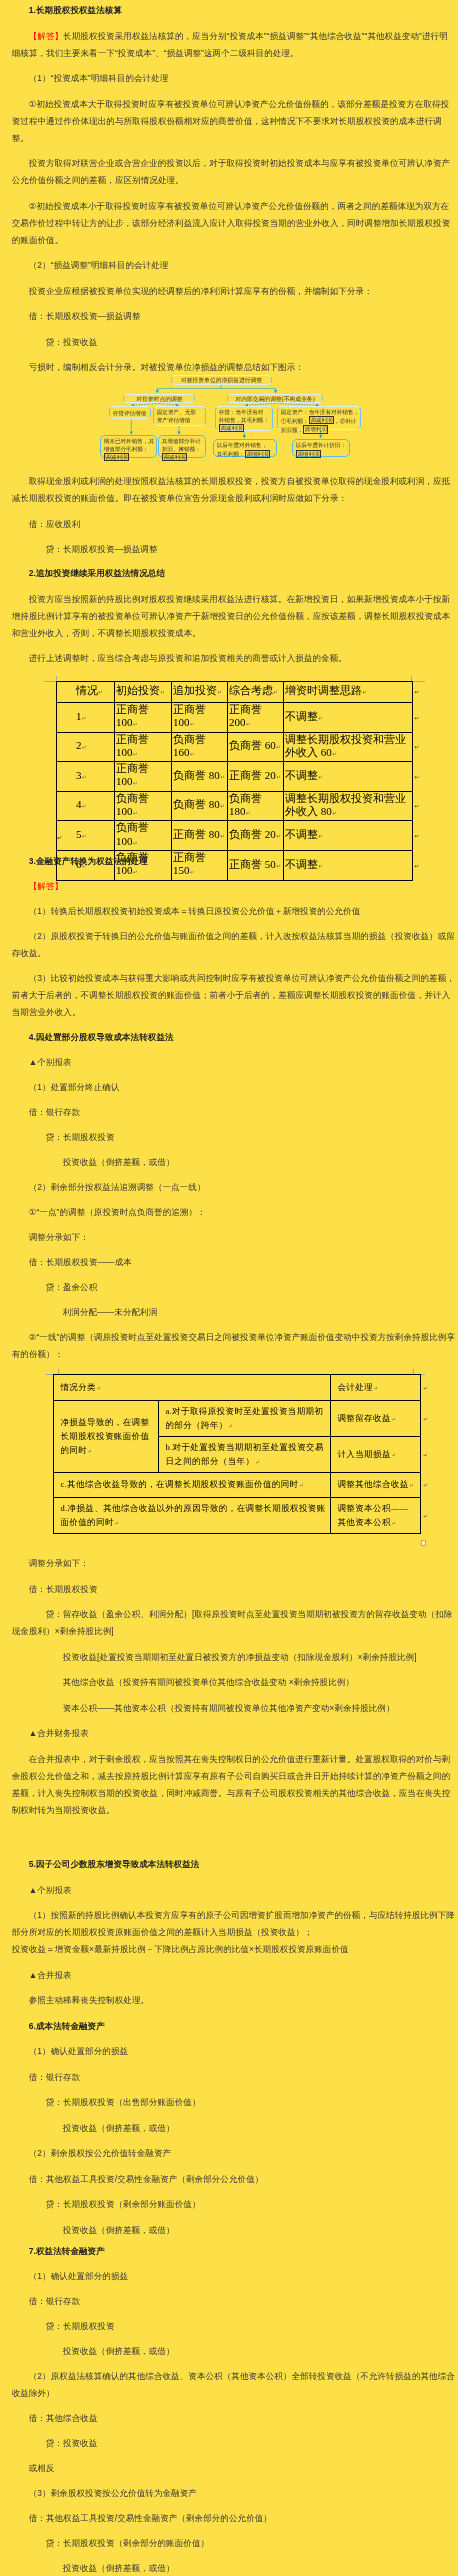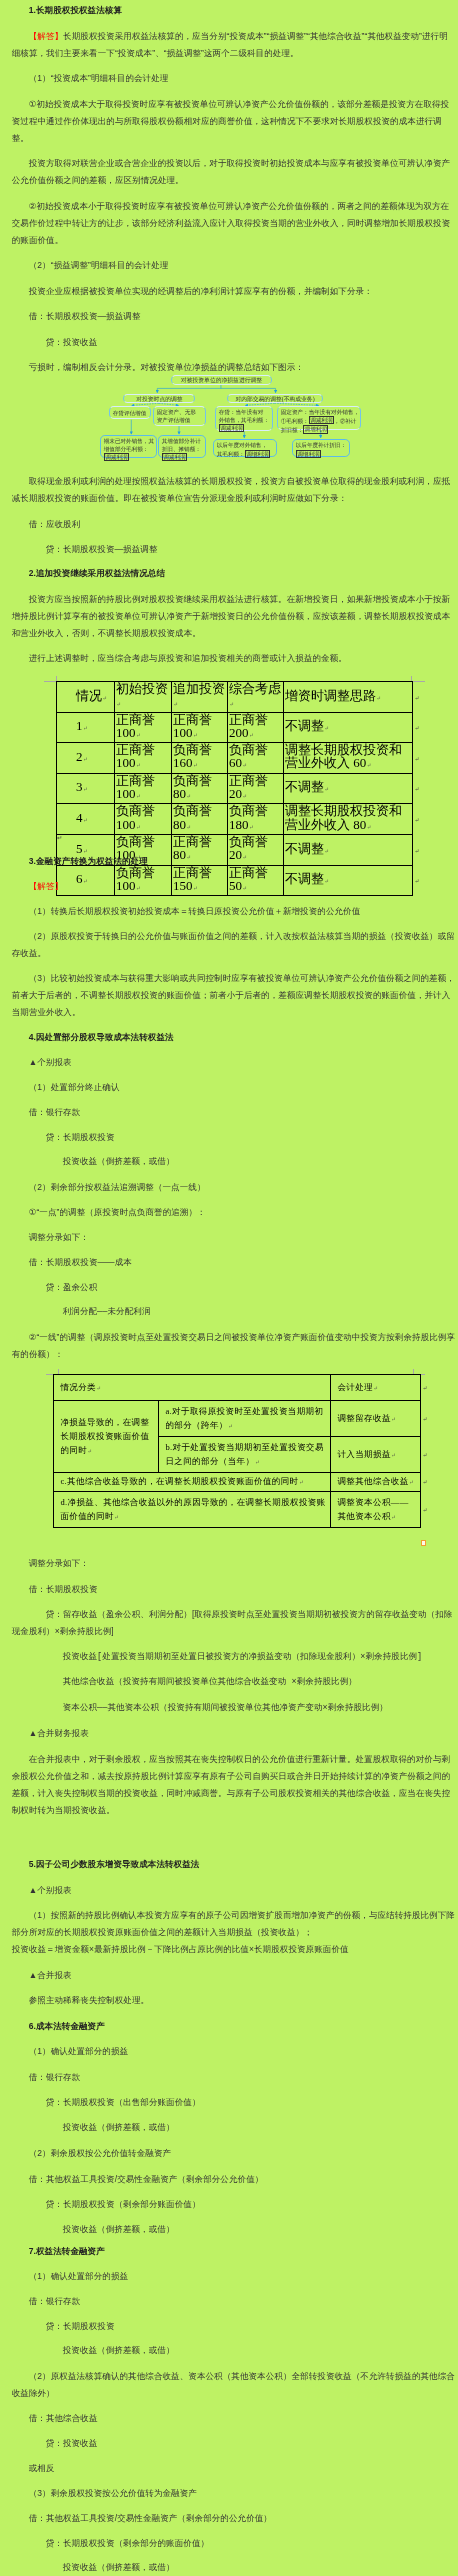--- a/index.html
+++ b/index.html
@@ -1,46 +1,46 @@
 <!DOCTYPE html>
 <html style="--text: #333333; --heading: #222222; --red: #ff0000; --blue: #22a0dc;font-size:8.5px"><head>
 <meta charset="utf-8">
 <style>
   :root{--text:#333333;--red:#ff0000;--blue:#22a0dc;--heading:#222222;}
   *{box-sizing:border-box;}
   html,body{margin:0;padding:0;background:#fff;}
-  #page{position:relative;width:459px;height:2576px;overflow:hidden;background:#bef264;color:var(--text);
+  #page{position:relative;width:459px;height:2576px;overflow:hidden;background:#fde047;color:var(--text);
         font-family:"Liberation Sans","DejaVu Sans",sans-serif;font-size:8.5px;}
   .blk{position:absolute;left:11.7px;width:444px;}
   .blk p{margin:0 0 8.5px 0;line-height:17px;text-indent:2em;letter-spacing:0.1px;}
   .blk.m15 p{margin-bottom:8px;}
   .blk p.h{font-weight:bold;color:var(--heading);}
   .blk p.cr{text-indent:4em;}
-  .blk p.cr2{text-indent:6em;font-family:Liberation Mono, monospace;}
+  .blk p.cr2{text-indent:6em;}
   .blk p.ni{text-indent:0;}
   .blk p.tight{margin-bottom:0;}
   .red{color:var(--red);}
 
   
   .diag{position:absolute;left:100px;top:373px;width:261px;height:86px;
         font-family:"Liberation Serif","DejaVu Serif",serif;font-size:5.6px;color:#333;}
   .dsvg{position:absolute;left:0;top:0;}
   .dsvg .ln{stroke:var(--blue);stroke-width:1.2;fill:none;}
   .dsvg .ln.dash{stroke-dasharray:3 2;}
   .dsvg .ah{fill:var(--blue);}
   .dn{position:absolute;border:0.5px solid;border-color:#d8eefa #74c3ea;border-radius:4.8px;line-height:8px;padding:0.5px 2.7px;white-space:nowrap;}
   .dn.c{display:flex;align-items:center;justify-content:center;padding:0 2.1px;}
   .dn.big{font-size:5.8px;}
   .dn.res{border-color:#5dbbe8;}
   .tag{display:inline-block;border:0.5px solid #333;line-height:6.4px;padding:0 0.5px;margin:0.5px 0;}
 
   
   .tbl{position:absolute;}
   .tbl table{border-collapse:collapse;table-layout:fixed;font-family:"Liberation Serif","DejaVu Serif",serif;color:#000;}
-  .t1 td{border:0.8px solid #000;padding:0 1.1px;vertical-align:middle;line-height:13.3px;font-size:13px;}
+  .t1 td{border:0.8px solid #000;padding:0 1.1px;vertical-align:middle;line-height:13.3px;font-size:11px;font-family:Liberation Serif, serif;}
   .t1 td.c1{padding-left:19px;}
   .t2 td{border:0.8px solid #000;padding:0 2.1px 0 6.4px;vertical-align:middle;line-height:14.3px;font-size:8.5px;letter-spacing:0.4px;}
   .t2 td.tr{padding-right:6.4px;}
   .t2 td.g{padding-right:6.4px;}
   td.rm{border:none !important;padding:0 0 0 1.6px !important;vertical-align:middle;}
   td.rm::after{content:"\21B5";font-size:5.8px;color:#444;}
   .pm::after{content:"\21B5";font-size:5.3px;color:#444;margin-left:0.5px;letter-spacing:0;}
   .cm{position:absolute;background:#a8a8a8;}
   .pmark{position:absolute;font-size:6.4px;color:#444;line-height:7.4px;}
   .pmark::after{content:"\21B5";}
@@ -266,21 +266,21 @@
         <td rowspan="2" class="g"><span class="pm">净损益导致的，在调整长期股权投资账面价值的同时</span></td>
         <td><span class="pm">a.对于取得原投资时至处置投资当期期初的部分（跨年）</span></td>
         <td class="tr"><span class="pm">调整留存收益</span></td>
         <td class="rm"></td>
       </tr>
       <tr style="height:36px">
         <td><span class="pm">b.对于处置投资当期期初至处置投资交易日之间的部分（当年）</span></td>
         <td class="tr"><span class="pm">计入当期损益</span></td>
         <td class="rm"></td>
       </tr>
-      <tr style="height:19px">
+      <tr style="height:25px">
         <td colspan="2"><span class="pm">c.其他综合收益导致的，在调整长期股权投资账面价值的同时</span></td>
         <td class="tr"><span class="pm">调整其他综合收益</span></td>
         <td class="rm"></td>
       </tr>
       <tr style="height:36px">
         <td colspan="2"><span class="pm">d.净损益、其他综合收益以外的原因导致的，在调整长期股权投资账面价值的同时</span></td>
         <td class="tr"><span class="pm">调整资本公积——其他资本公积</span></td>
         <td class="rm"></td>
       </tr>
     </tbody>

